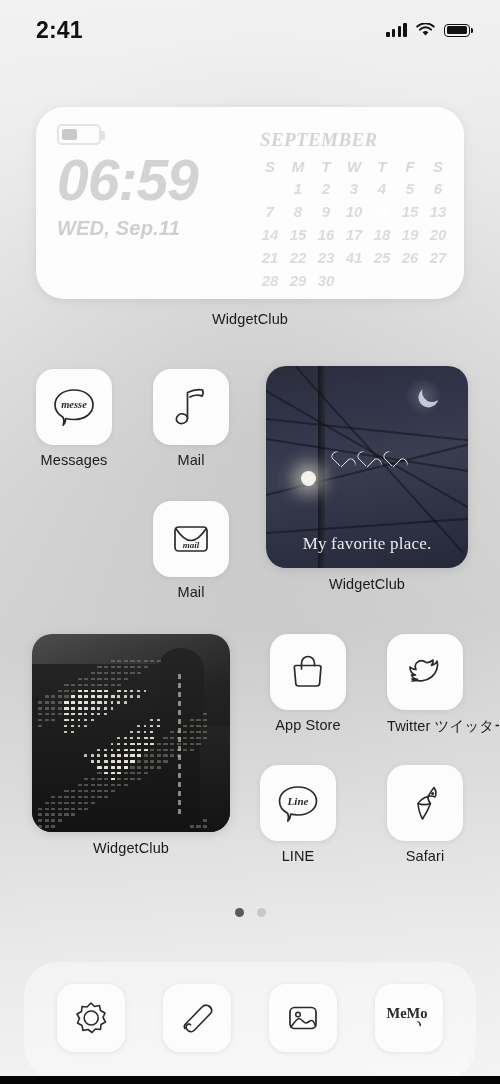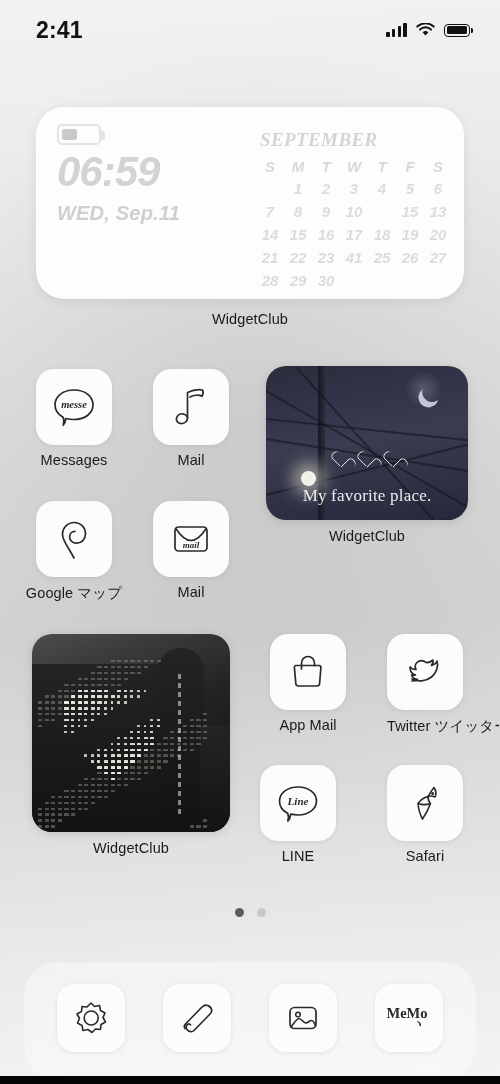--- a/index.html
+++ b/index.html
@@ -54,21 +54,21 @@
   .w-batt {
     width:44px; height:21px; border:2.4px solid #e3e3e3; border-radius:5px;
     position:relative; padding:2.6px; margin-bottom:6px;
   }
   .w-batt::after{
     content:""; position:absolute; right:-6px; top:5px;
     width:4px; height:9px; background:#e3e3e3; border-radius:0 2px 2px 0;
   }
   .w-batt span{ display:block; height:100%; width:45%; background:#c9c9c9; border-radius:2px; }
   #widget-time {
-    font-size:42px; font-weight:bold; font-style:italic; color:#d3d3d3;
+    font-size:57px; font-weight:bold; font-style:italic; color:#d3d3d3;
     line-height:1.02; letter-spacing:-1px;
   }
   #widget-date {
     font-size:20px; font-weight:bold; font-style:italic; color:#cfcfcf;
     margin-top:8px; letter-spacing:.2px;
   }
   #widget-cal { flex:1; padding:22px 12px 0 2px; color:#d9d9d9; }
   #cal-month {
     font-size:19px; font-weight:bold; font-style:italic; color:#d4d4d4;
     letter-spacing:.4px; margin-bottom:5px; padding-left:4px;font-family:Liberation Serif, serif;
@@ -305,21 +305,21 @@
     <div class="app-tile">
       <svg width="58" height="58" viewBox="0 0 58 58">
         <path d="M25.5 40 C25.5 43.2 22.8 45.6 19.6 45.6 C16.4 45.6 14 43.4 14.4 40.6 C14.8 37.6 17.8 35.4 20.9 35.8 C23 36.1 24.6 37.3 25.3 38.9" fill="none" stroke="#2a2a2a" stroke-width="1.7" stroke-linecap="round"></path>
         <path d="M25.5 40 L25.5 14.5 C30 12.4 35.6 11 40.5 12 C41.4 13.8 41.2 16.2 40 18.2 C37 16.6 31.5 17 28 19" fill="none" stroke="#2a2a2a" stroke-width="1.7" stroke-linecap="round" stroke-linejoin="round"></path>
       </svg>
     </div>
     <div class="app-label">Mail</div>
   </div>
 
   <div class="photo-widget" style="left:266px; top:366px;">
-    <div class="photo-frame" style="width:202px; height:154px;text-decoration:underline;">
+    <div class="photo-frame" style="width:202px; height:202px;text-decoration:underline;">
       <div id="sky-art">
         <div class="moon"></div>
         <div class="pole"></div>
         <div class="wire" style="left:0;   top:52px;  width:240px; transform:rotate(6deg);"></div>
         <div class="wire" style="left:0;   top:72px;  width:240px; transform:rotate(9deg);"></div>
         <div class="wire" style="left:0;   top:128px; width:250px; transform:rotate(-14deg);"></div>
         <div class="wire" style="left:-10px; top:18px; width:260px; transform:rotate(30deg);"></div>
         <div class="wire" style="left:30px;  top:0;    width:250px; transform:rotate(48deg);"></div>
         <div class="wire" style="left:0;   top:166px; width:230px; transform:rotate(-4deg);"></div>
         <div class="lamp"></div>
@@ -327,28 +327,20 @@
             <div class="heart"></div>
             <div class="heart"></div>
             <div class="heart"></div>
           </div>
         <div class="sky-caption">My favorite place.</div>
       </div>
     </div>
     <div class="widget-label" style="width:202px;">WidgetClub</div>
   </div>
 
-  <div class="app" style="left:36px; top:501px;">
-    <div class="app-tile">
-      <svg width="58" height="58" viewBox="0 0 58 58">
-        <path d="M29 48 C24 38 17.5 31 17.5 24.5 C17.5 17.6 22.8 12.5 29.3 12.5 C35.6 12.5 40.5 17.4 40.5 23.8 C40.5 29.3 36.4 33.2 31.6 33.2 C27.6 33.2 24.6 30.4 24.6 26.8 C24.6 23.6 27 21.3 30 21.3" fill="none" stroke="#2a2a2a" stroke-width="1.7" stroke-linecap="round" stroke-linejoin="round"></path>
-      </svg>
-    </div>
-    <div class="app-label wide">Google マップ</div>
-  </div>
 
   <div class="app" style="left:153px; top:501px;">
     <div class="app-tile">
       <svg width="58" height="58" viewBox="0 0 58 58">
         <rect x="13" y="17" width="32" height="24" rx="3.5" fill="none" stroke="#2a2a2a" stroke-width="1.7"></rect>
         <path d="M13.8 18.5 C19 26.5 24 30.5 29 30.5 C34 30.5 39 26.5 44.2 18.5" fill="none" stroke="#2a2a2a" stroke-width="1.7" stroke-linecap="round"></path>
         <text x="29" y="38" font-family="Liberation Serif, serif" font-size="9" font-style="italic" font-weight="bold" fill="#2a2a2a" text-anchor="middle">mail</text>
       </svg>
     </div>
     <div class="app-label">Mail</div>
@@ -680,21 +672,21 @@
     <div class="widget-label" style="width:198px;">WidgetClub</div>
   </div>
 
   <div class="app" style="left:270px; top:634px;">
     <div class="app-tile">
       <svg width="58" height="58" viewBox="0 0 58 58">
         <path d="M17 22.5 L40 22.5 C41.3 22.5 42 23.3 41.9 24.6 L40.6 40.5 C40.5 42 39.3 43 37.8 43 L19.5 43 C18 43 16.9 42 16.8 40.5 L15.4 24.6 C15.3 23.3 15.8 22.5 17 22.5 Z" fill="none" stroke="#2a2a2a" stroke-width="1.7" stroke-linejoin="round"></path>
         <path d="M22.5 26 L22.5 20.5 C22.5 16.4 25.5 13.5 29 13.5 C32.5 13.5 35.5 16.4 35.5 20.5 L35.5 22.5" fill="none" stroke="#2a2a2a" stroke-width="1.7" stroke-linecap="round"></path>
       </svg>
     </div>
-    <div class="app-label">App Mail</div>
+    <div class="app-label">App Store</div>
   </div>
 
   <div class="app" style="left:387px; top:634px;">
     <div class="app-tile">
       <svg width="58" height="58" viewBox="0 0 58 58">
         <path d="M16 36 C22 39 30 38.5 35.5 34 C41 29.5 42.5 22.5 41 18 C40 20.5 38 22 35.5 22.3 C37 20.5 37.5 18.5 37 17 C35 18.8 32.5 19.8 30 19.5 C27.5 17 23.5 17 21 19.5 C19 21.5 19 24.5 20 26.5 C17.5 26.5 15.5 25.5 14 24 C14 28 16.5 31 19.5 32 C18 32.5 16.8 32.3 15.5 32 C16.5 34.5 18.8 36.2 21.5 36.3 C19.5 37.8 17.5 38 16 38" fill="none" stroke="#2a2a2a" stroke-width="1.7" stroke-linejoin="round" stroke-linecap="round"></path>
       </svg>
     </div>
     <div class="app-label clip">Twitter ツイッター</div>
   </div>

